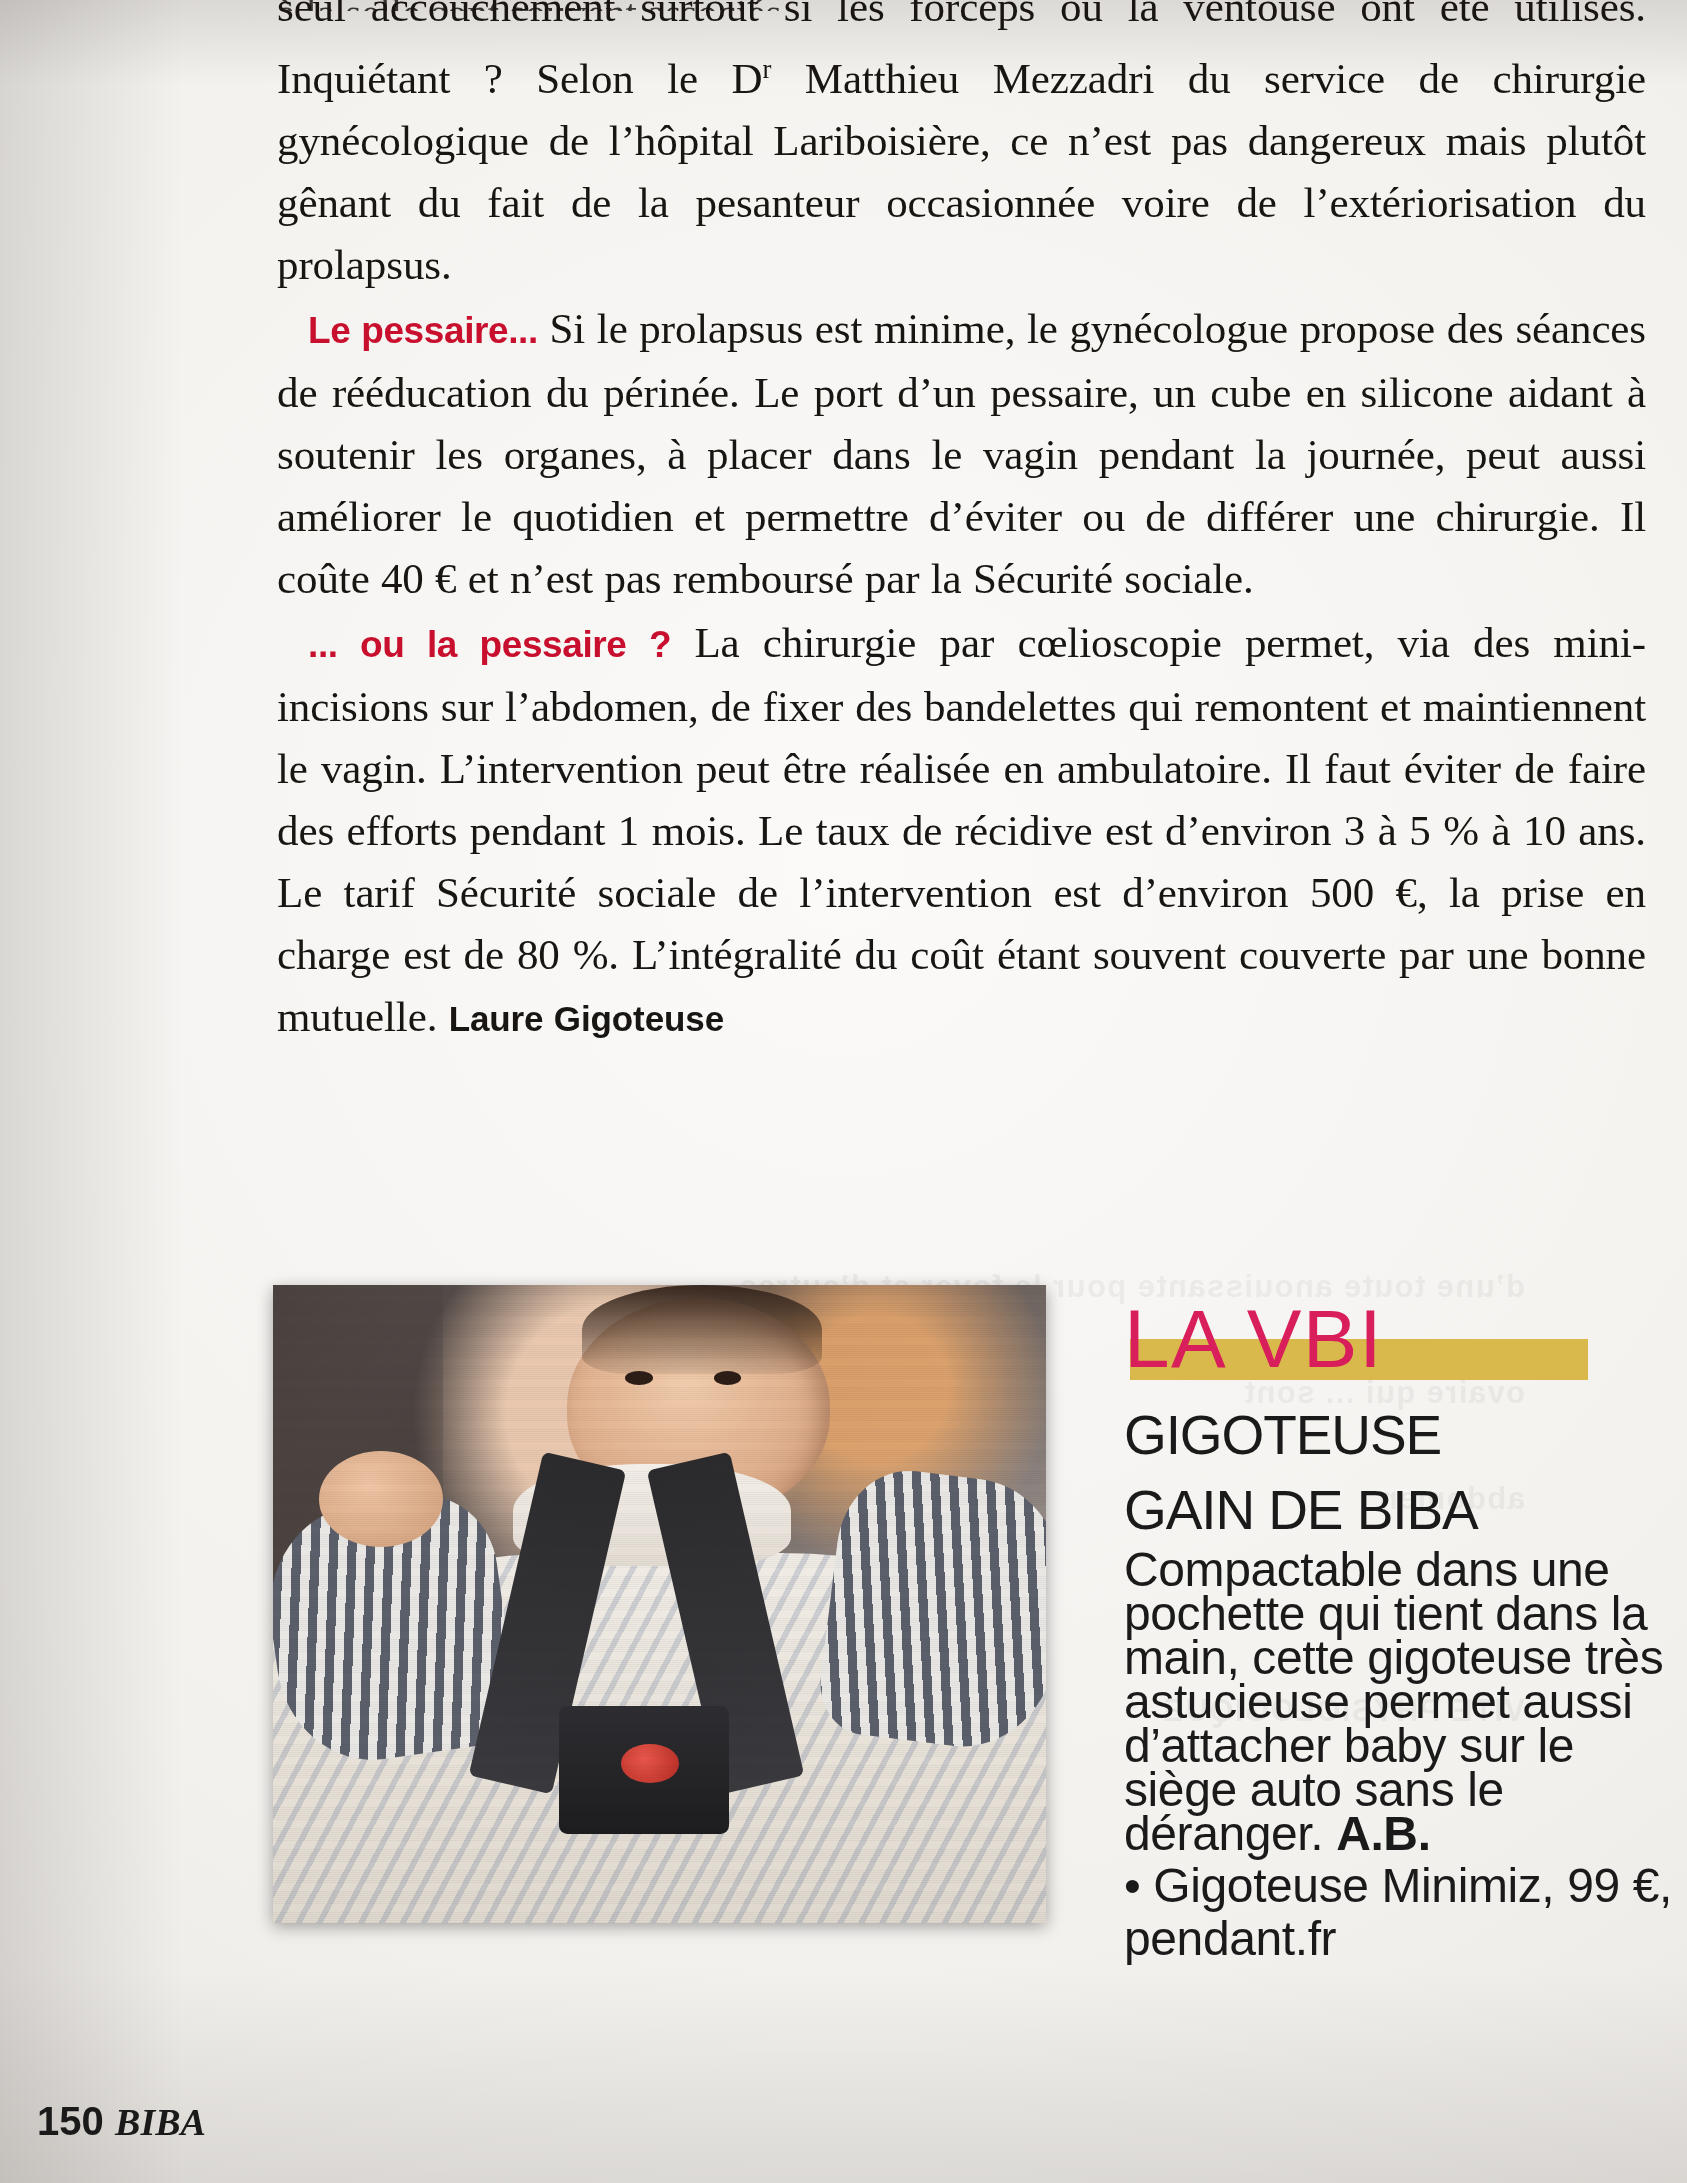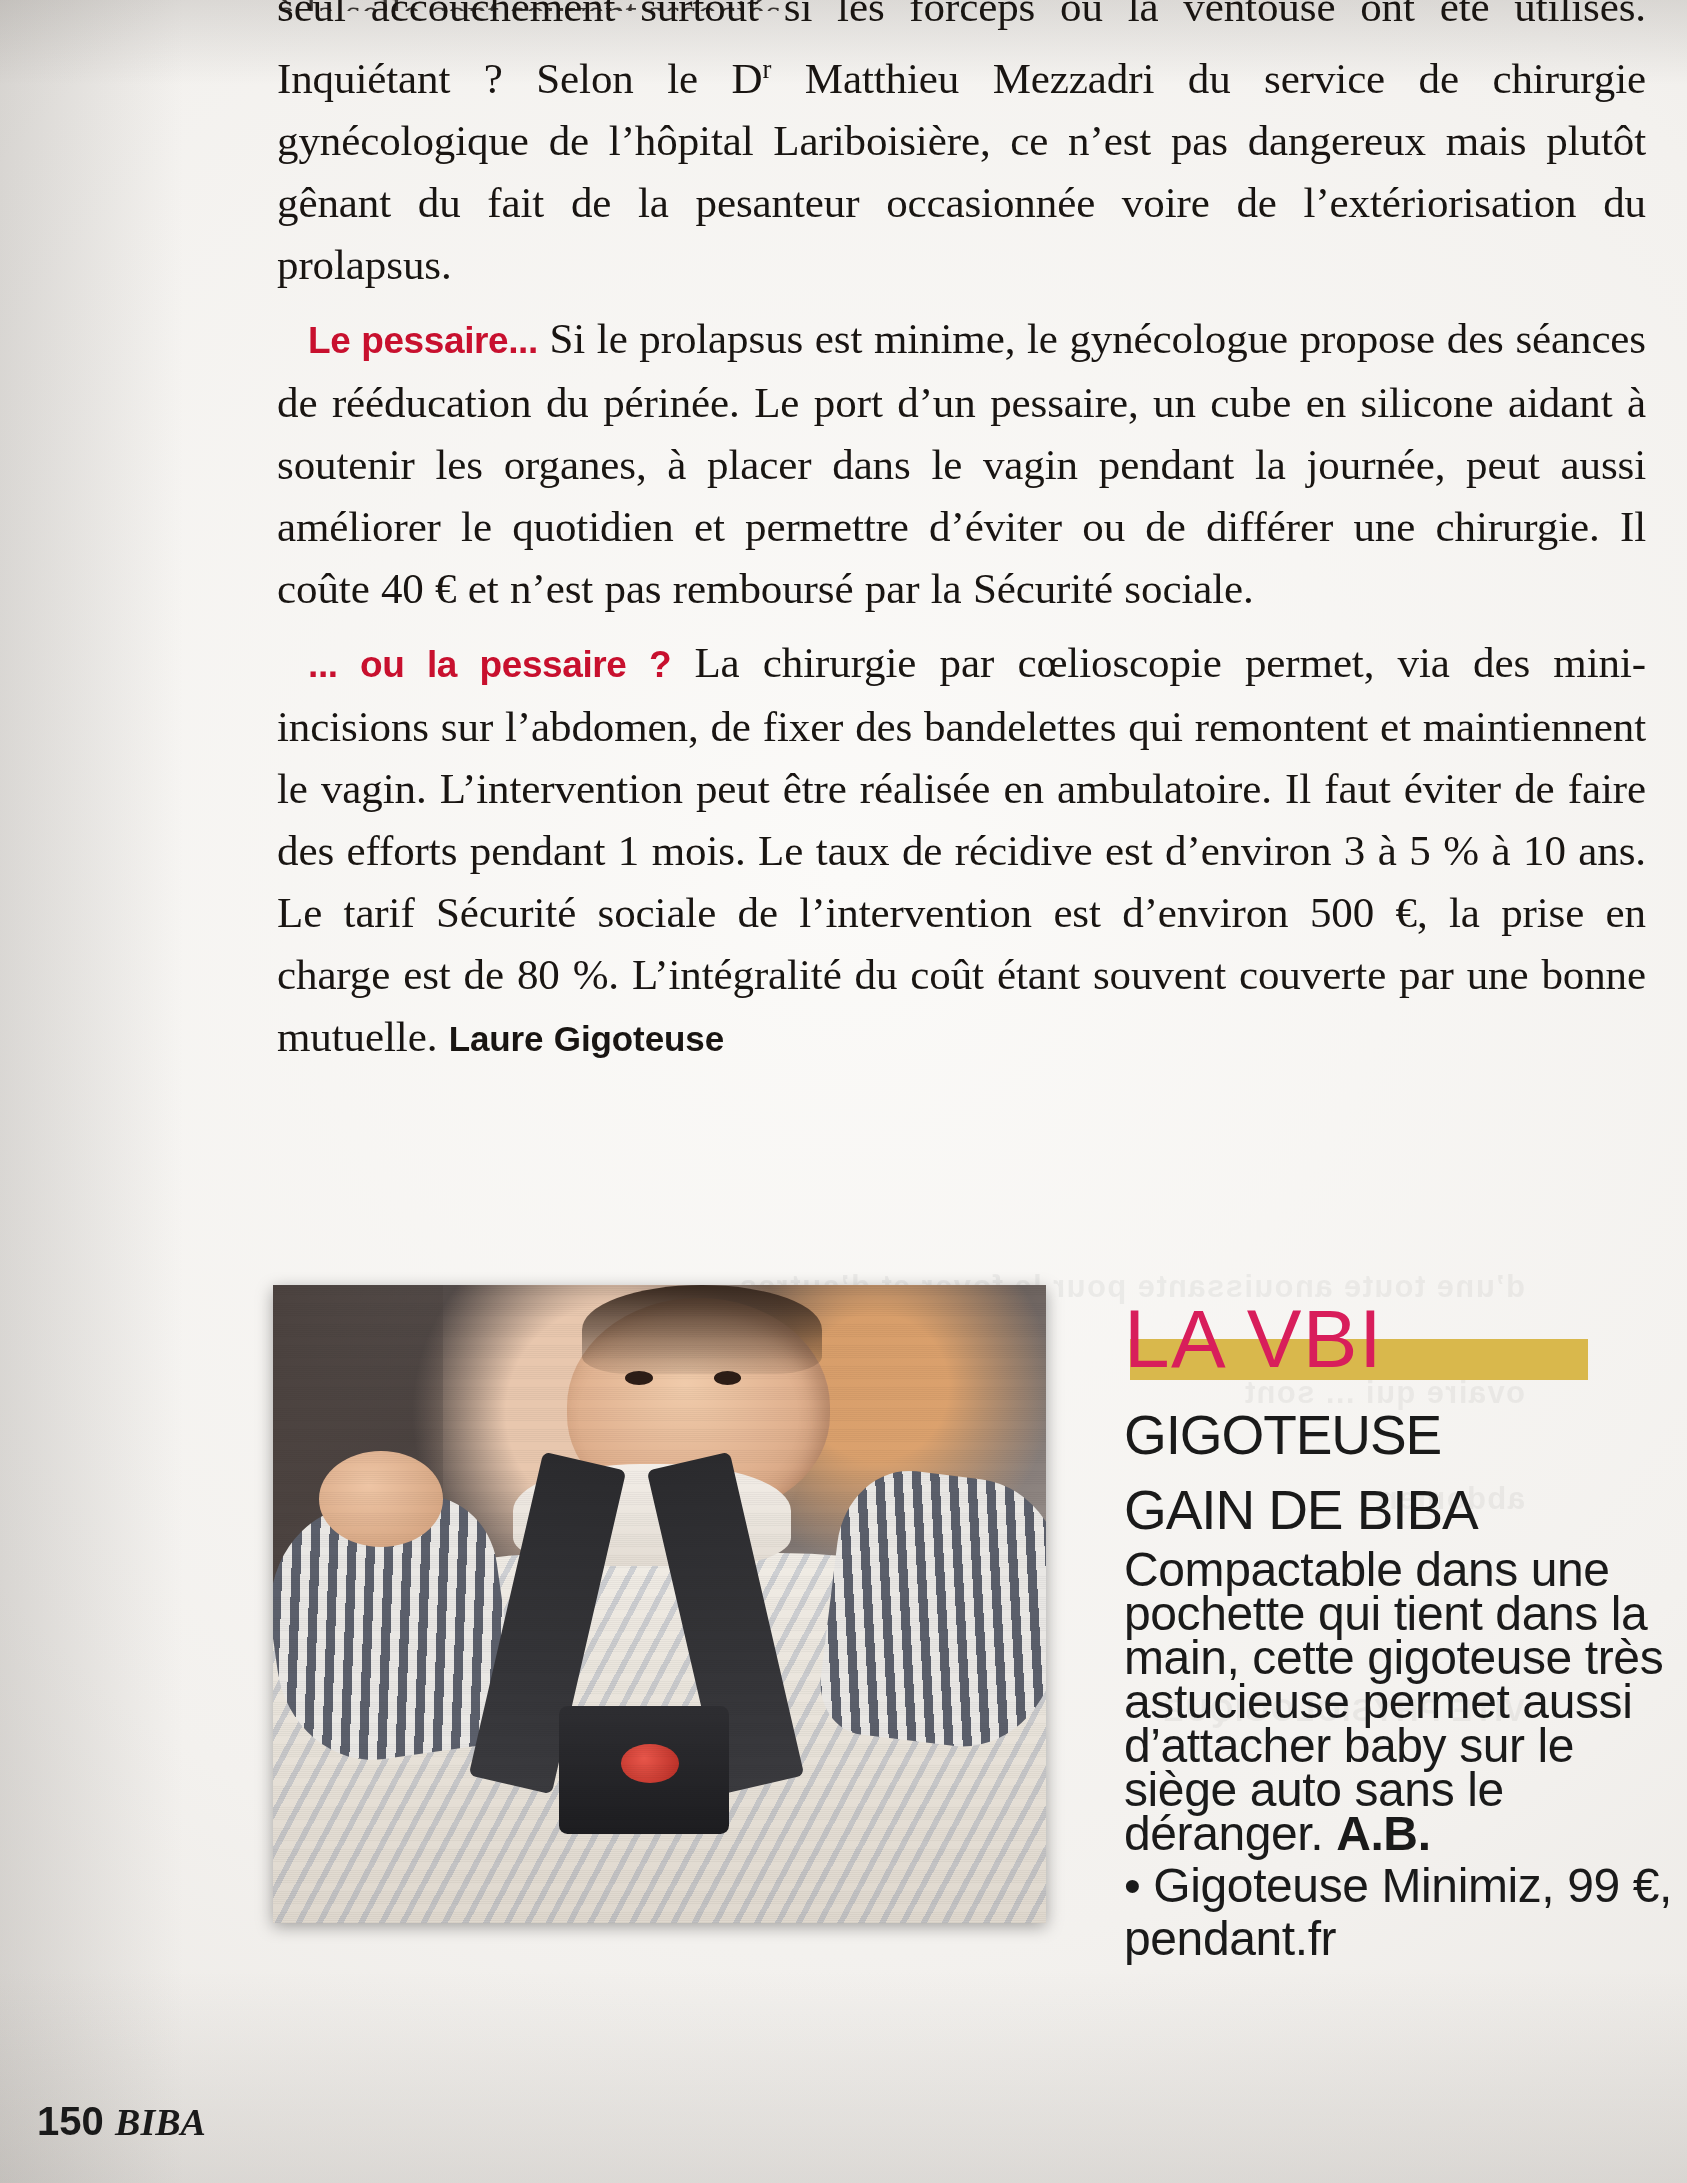--- a/index.html
+++ b/index.html
@@ -75,21 +75,21 @@
     text-align: justify;
     font-family: "Liberation Serif", serif;
     letter-spacing: -0.1px;
     word-spacing: 0.7px;
   }
   .article p.first {
     text-indent: 0;
   }
   .article p.indented {
     text-indent: 31px;
-    margin-top: 12px;
+    margin-top: 2px;
   }
   .lead-in {
     color: #c8102e;
     font-family: "Liberation Sans", sans-serif;
     font-weight: 700;
     font-size: 37px;
     letter-spacing: -0.4px;
   }
   .byline {
     font-family: "Liberation Sans", sans-serif;

